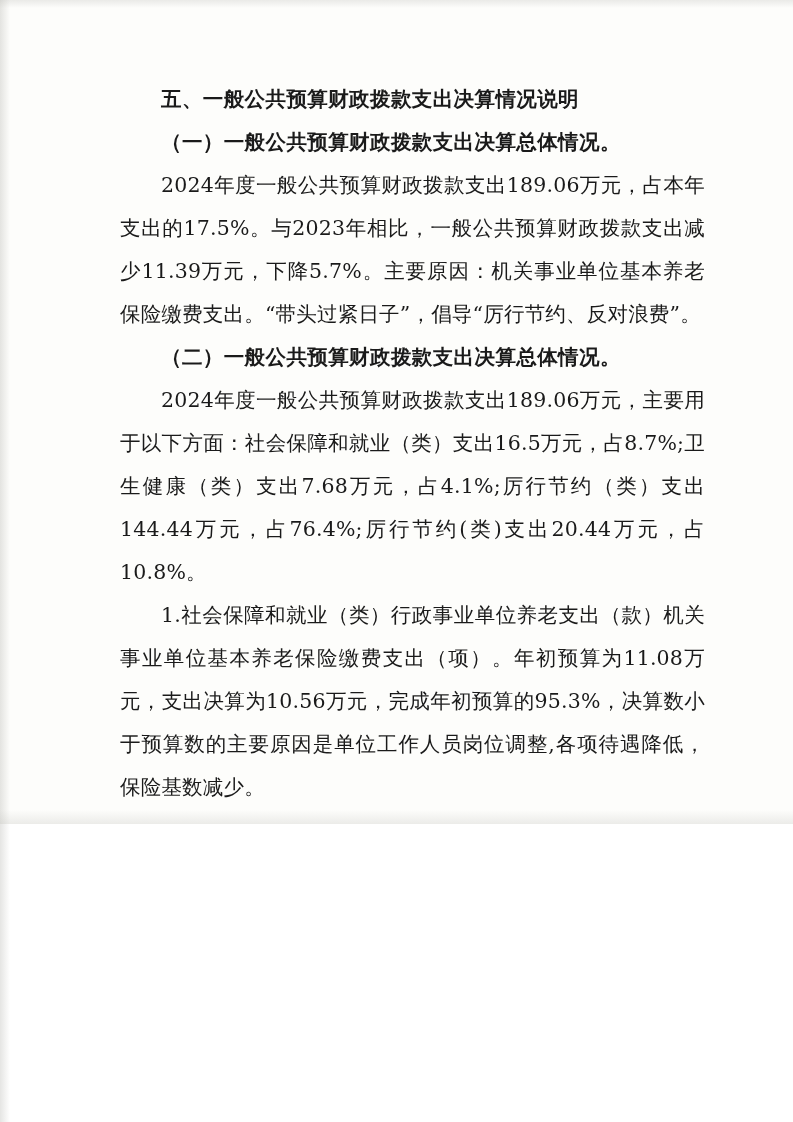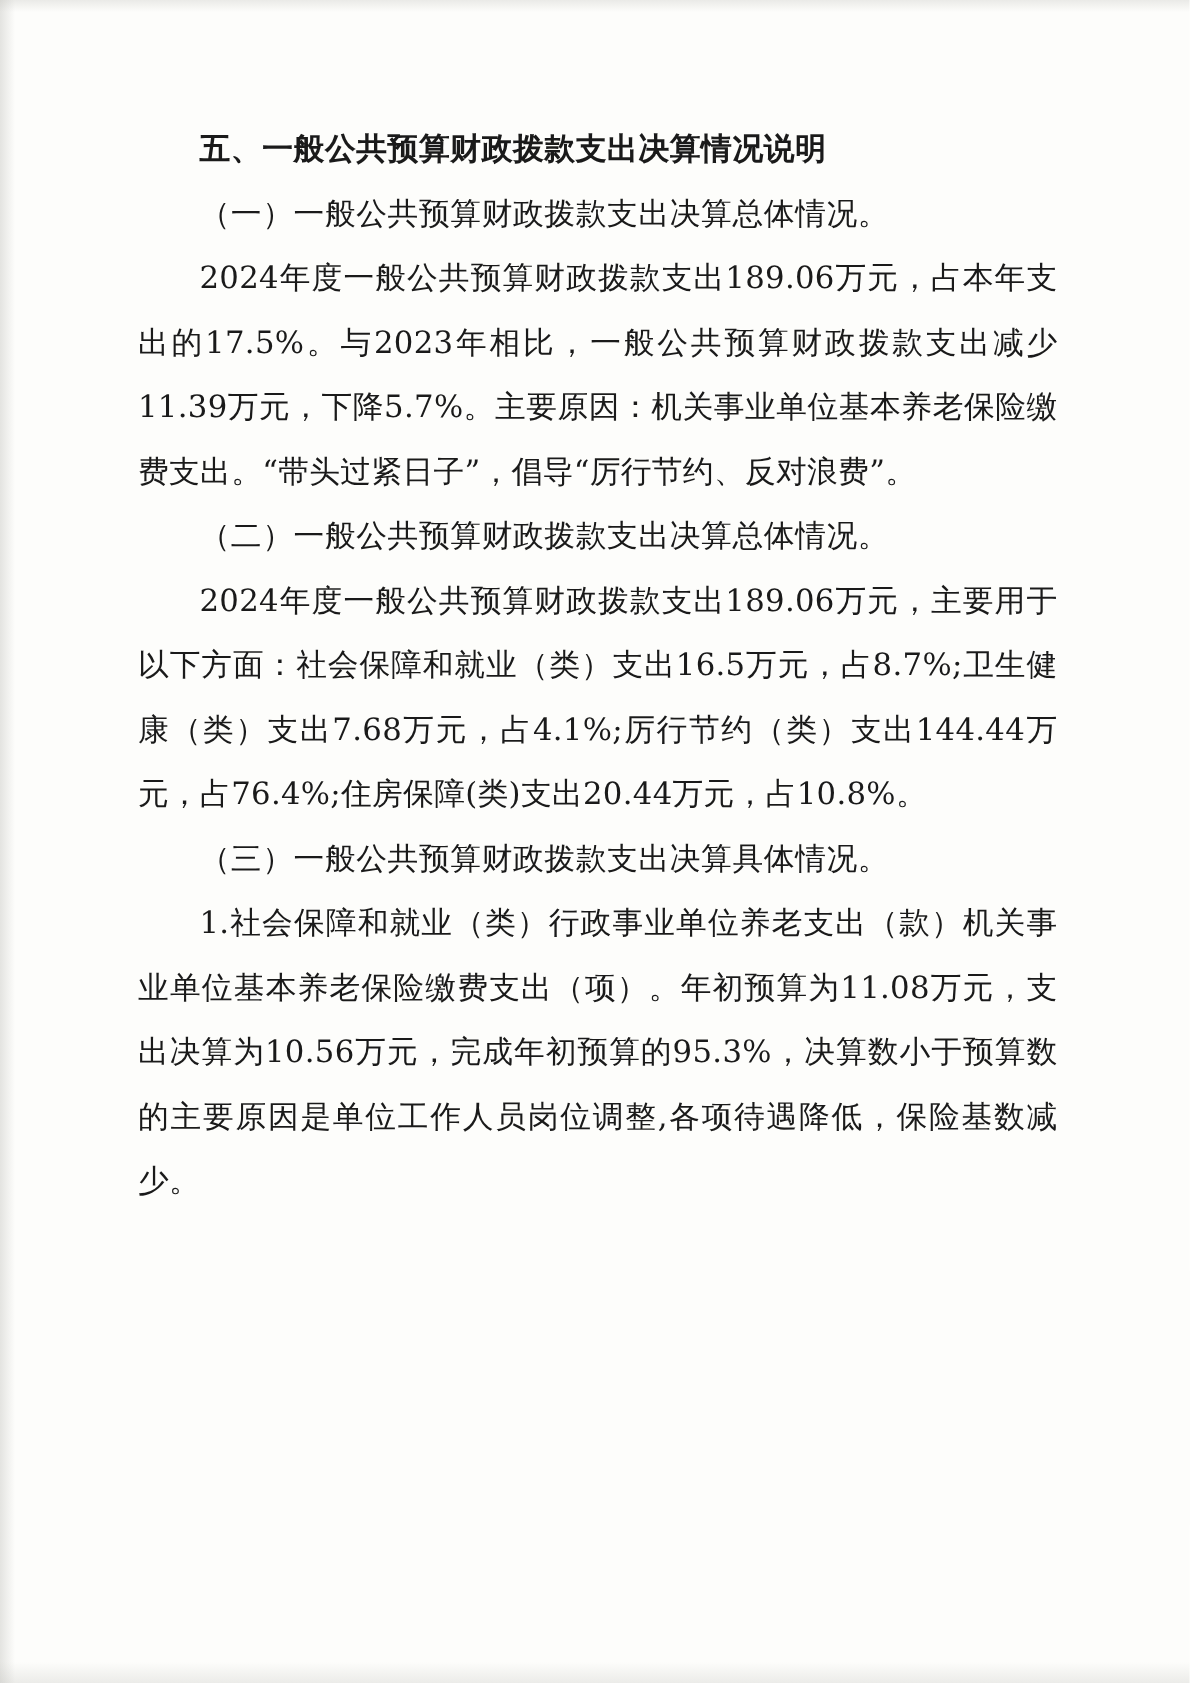--- a/index.html
+++ b/index.html
@@ -10,43 +10,43 @@
     width: 793px;
     height: 1122px;
     background: #ffffff;
     font-family: "DejaVu Serif", "Liberation Serif", serif;
     color: #1a1a1a;
     overflow: hidden;
   }
   .page {
     position: relative;
     width: 793px;
-    height: 1122px;
+    height: 824px;
     background: #fdfdfb;
     box-sizing: border-box;
-    padding: 78px 88px 40px 92px;
+    padding: 78px 88px 40px 120px;
   }
   .doc-body {
     font-size: 20.5px;
     line-height: 43px;
     text-align: justify;
     text-justify: inter-ideograph;
     letter-spacing: 0.2px;
   }
   p {
     margin: 0;
     text-indent: 2em;
   }
   .heading {
     font-weight: bold;
     text-indent: 2em;
     letter-spacing: 0.4px;
   }
   .sub-heading {
-    font-weight: normal;
+    font-weight: bold;
     text-indent: 2em;
     letter-spacing: 0.4px;
   }
   .para {
     text-indent: 2em;
   }
   b.inline {
     font-weight: normal;
   }
   
@@ -89,23 +89,22 @@
   <div class="doc-body">
     <p class="heading">五、一般公共预算财政拨款支出决算情况说明</p>
 
     <p class="sub-heading">（一）一般公共预算财政拨款支出决算总体情况。</p>
 
     <p class="para">2024年度一般公共预算财政拨款支出189.06万元，占本年支出的17.5%。与2023年相比，一般公共预算财政拨款支出减少11.39万元，下降5.7%。主要原因：机关事业单位基本养老保险缴费支出。“带头过紧日子”，倡导“厉行节约、反对浪费”。</p>
 
     <p class="sub-heading">（二）一般公共预算财政拨款支出决算总体情况。</p>
 
     <p class="para">
-      <span>2024年度一般公共预算财政拨款支出189.06万元，主要用于以下方面：</span><b class="inline">社会保障和就业（类）</b><span>支出16.5万元，占8.7%;</span><b class="inline">卫生健康（类）</b><span>支出7.68万元，占4.1%;</span><b class="inline">厉行节约（类）</b><span>支出144.44万元，占76.4%;</span><b class="inline">住房保障(类)</b><span>支出20.44万元，占10.8%。</span>
+      <span>2024年度一般公共预算财政拨款支出189.06万元，主要用于以下方面：</span><b class="inline">社会保障和就业（类）</b><span>支出16.5万元，占8.7%;</span><b class="inline">卫生健康（类）</b><span>支出7.68万元，占4.1%;</span><b class="inline">厉行节约（类）</b><span>支出144.44万元，占76.4%;</span><b class="inline">厉行节约(类)</b><span>支出20.44万元，占10.8%。</span>
     </p>
 
-    <p class="sub-heading">（三）一般公共预算财政拨款支出决算具体情况。</p>
 
 
     <p class="para">
       <b class="inline">1.社会保障和就业（类）行政事业单位养老支出（款）机关事业单位基本养老保险缴费支出（项）。</b><span>年初预算为11.08万元，支出决算为10.56万元，完成年初预算的95.3%，决算数小于预算数的主要原因是单位工作人员岗位调整,各项待遇降低，保险基数减少。</span>
     </p>
   </div>
 </div>
 
 </body></html>

